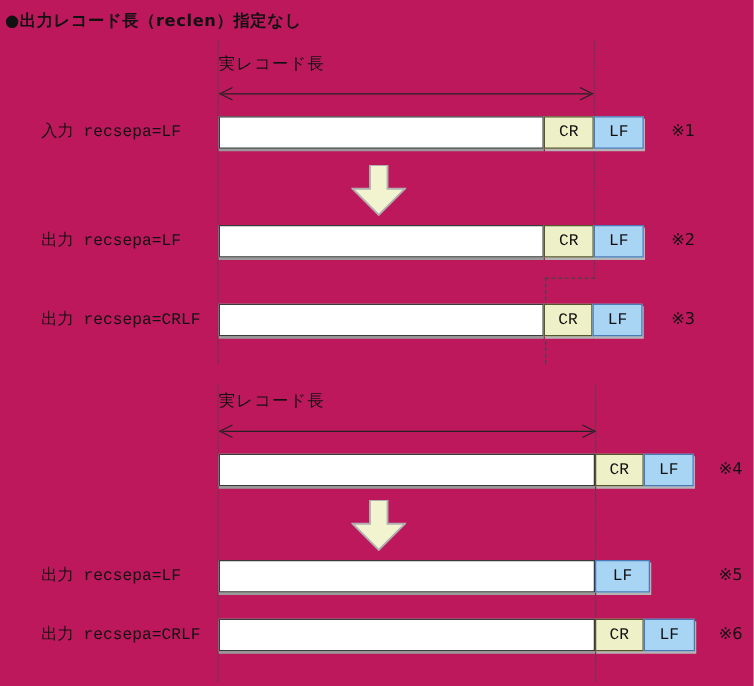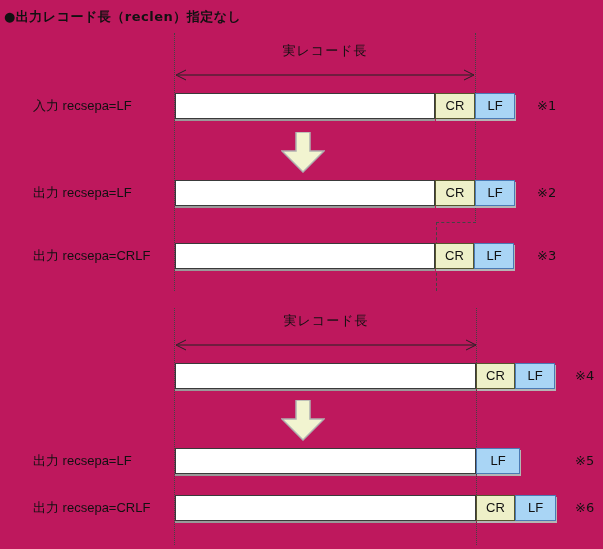--- a/index.html
+++ b/index.html
@@ -9,33 +9,33 @@
     overflow:hidden;
   }
   .title{
     position:absolute;left:4px;top:8px;font-size:13px;font-weight:bold;
     letter-spacing:0.5px;
   }
   .vdots{position:absolute;width:0;border-left:1px dotted #444;}
   .hdash{position:absolute;height:0;border-top:1px dashed #444;}
   .vdash{position:absolute;width:0;border-left:1px dashed #444;}
   .arrlabel{
-    position:absolute;font-size:13px;text-align:center;letter-spacing:1px;
+    position:absolute;font-size:13px;text-align:left;letter-spacing:1px;
   }
   .rowlabel{
     position:absolute;font-size:13px;height:26px;line-height:26px;
-    font-family:Liberation Sans, sans-serif;white-space:pre;
+    font-family:Liberation Mono, monospace;white-space:pre;
   }
   .recbox{
     position:absolute;height:24px;background:#ffffff;
     border:1px solid #3a3a3a;box-shadow:0 2px 0 #9a9a9a;
   }
   .cell{
     position:absolute;height:24px;line-height:24px;text-align:center;
-    font-size:13px;font-family:Liberation Sans, sans-serif;
+    font-size:13px;font-family:Liberation Mono, monospace;
     box-shadow:1px 2px 0 #b5b5b5;
   }
   .cr{background:var(--cr_fill,#eef0c8);border:1px solid var(--cr_border,#55552e);}
   .lf{background:var(--lf_fill,#a9d5f5);border:1px solid var(--lf_border,#4a7ab5);}
   .note{position:absolute;font-size:13px;height:26px;line-height:26px;}
   svg{position:absolute;display:block;}
 </style>
 </head>
 <body>
 

